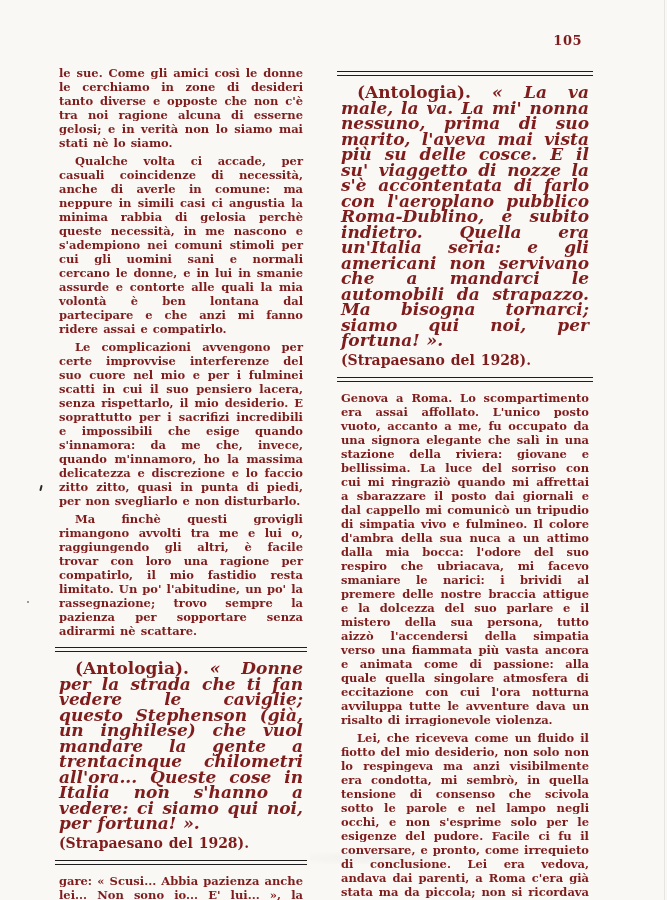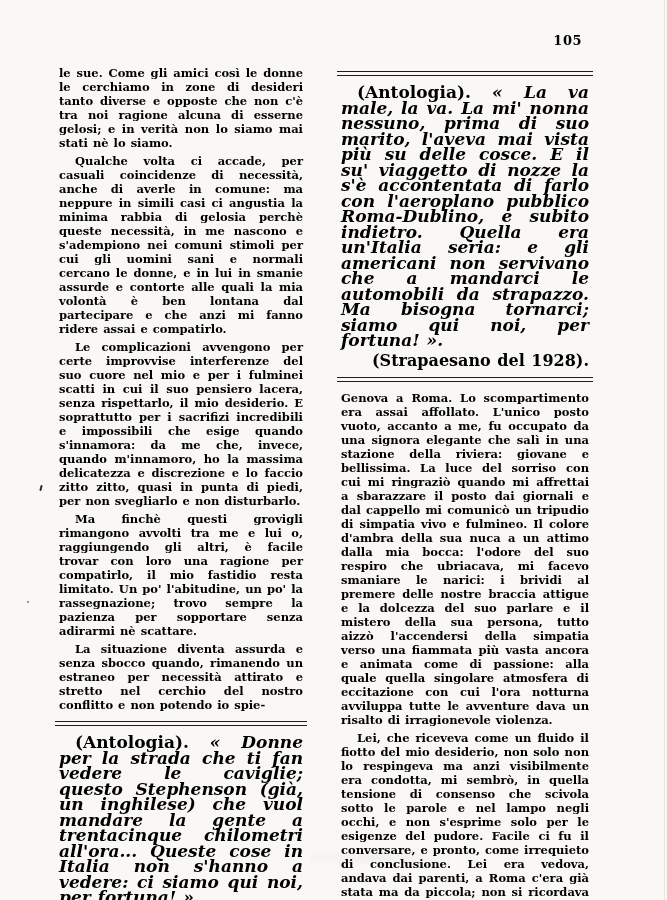--- a/index.html
+++ b/index.html
@@ -6,21 +6,21 @@
     margin: 0;
     padding: 0;
     background: #ffffff;
   }
   .page {
     position: relative;
     width: 667px;
     height: 900px;
     background: #f9f8f5;
     font-family: "DejaVu Serif", "Liberation Serif", serif;
-    color: #000000;
+    color: #7f1d1d;
     overflow: hidden;
   }
   .page-number {
     position: absolute;
     top: 33px;
     right: 85px;
     font-size: 13px;
     font-weight: 700;
     letter-spacing: 0.5px;
   }
@@ -44,22 +44,22 @@
     margin: 9px 0;
   }
   .quote {
     font-size: 17px;
     line-height: 15.5px;
     margin-top: 1px;
   }
   .quote .qlabel { font-style: normal; }
   .quote .qtext  { font-style: italic; }
   .attribution {
-    text-align: right;
-    font-size: 16px;
+    text-align: left;
+    font-size: 14px;
     line-height: 15.5px;
     margin-bottom: 1px;
   }
   .fulljust { text-align-last: justify; }
   
   .edge-right {
     position: absolute;
     top: 0; bottom: 0; right: 2px;
     width: 1px;
     background: rgba(0,0,0,0.07);
@@ -91,21 +91,20 @@
 
 <div class="page">
 
   <div class="page-number">105</div>
 
   <div class="col col-left">
     <p>le sue. Come gli amici così le donne le cerchiamo in zone di desideri tanto diverse e opposte che non c'è tra noi ragione alcuna di esserne gelosi; e in verità non lo siamo mai stati nè lo siamo.</p>
     <p class="indent">Qualche volta ci accade, per casuali coincidenze di necessità, anche di averle in comune: ma neppure in simili casi ci angustia la minima rabbia di gelosia perchè queste necessità, in me nascono e s'adempiono nei comuni stimoli per cui gli uomini sani e normali cercano le donne, e in lui in smanie assurde e contorte alle quali la mia volontà è ben lontana dal partecipare e che anzi mi fanno ridere assai e compatirlo.</p>
     <p class="indent">Le complicazioni avvengono per certe improvvise interferenze del suo cuore nel mio e per i fulminei scatti in cui il suo pensiero lacera, senza rispettarlo, il mio desiderio. E soprattutto per i sacrifizi incredibili e impossibili che esige quando s'innamora: da me che, invece, quando m'innamoro, ho la massima delicatezza e discrezione e lo faccio zitto zitto, quasi in punta di piedi, per non svegliarlo e non disturbarlo.</p>
     <p class="indent">Ma finchè questi grovigli rimangono avvolti tra me e lui o, raggiungendo gli altri, è facile trovar con loro una ragione per compatirlo, il mio fastidio resta limitato. Un po' l'abitudine, un po' la rassegnazione; trovo sempre la pazienza per sopportare senza adirarmi nè scattare.</p>
-    <p class="indent">La situazione diventa assurda e senza sbocco quando, rimanendo un estraneo per necessità attirato e stretto nel cerchio del nostro conflitto e non potendo io spie-</p>
 
     <div class="rule"></div>
 
     <p class="quote indent"><span class="qlabel">(Antologia).</span><span> </span><span class="qtext">« Donne per la strada che ti fan vedere le caviglie; questo Stephenson (già, un inghilese) che vuol mandare la gente a trentacinque chilometri all'ora... Queste cose in Italia non s'hanno a vedere: ci siamo qui noi, per fortuna! ».</span></p>
     <p class="attribution">(Strapaesano del 1928).</p>
 
     <div class="rule"></div>
 
     <p>gare: « Scusi... Abbia pazienza anche lei... Non sono io... E' lui... », la soluzione che tuttavia urge con insistenza, mi è lì per li impossibile. Quella volta dell'avventura sul treno, per esempio, poco mancò che non mi accompagnassero ai ca-</p>
   </div>

